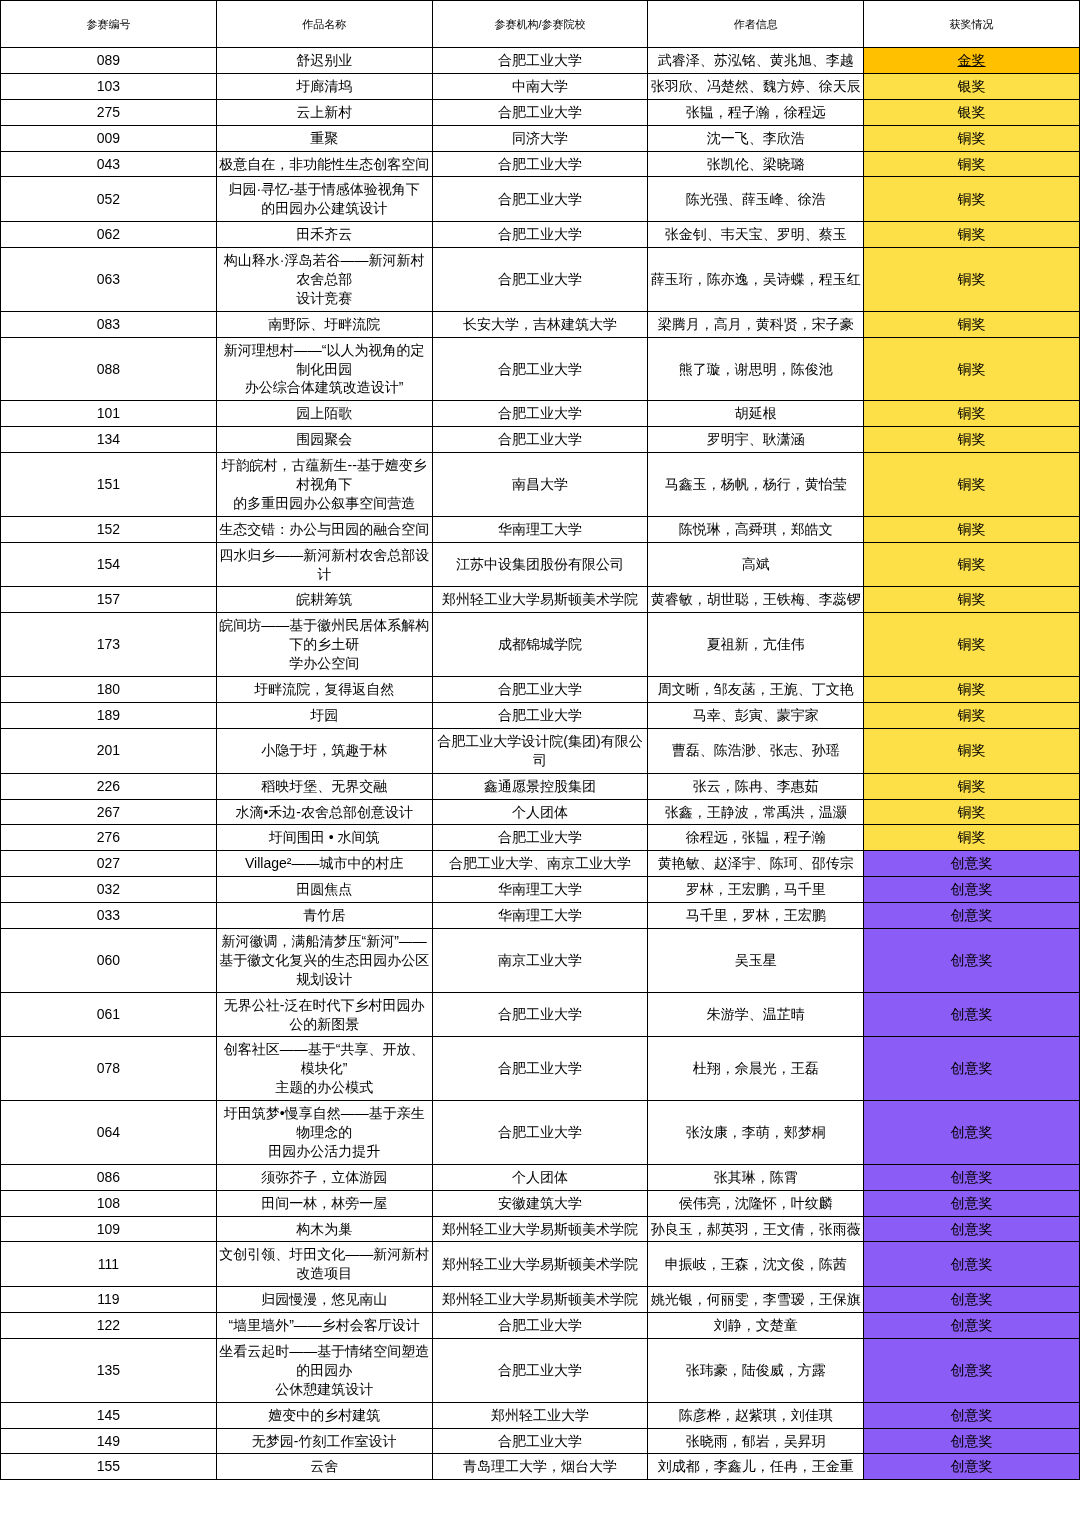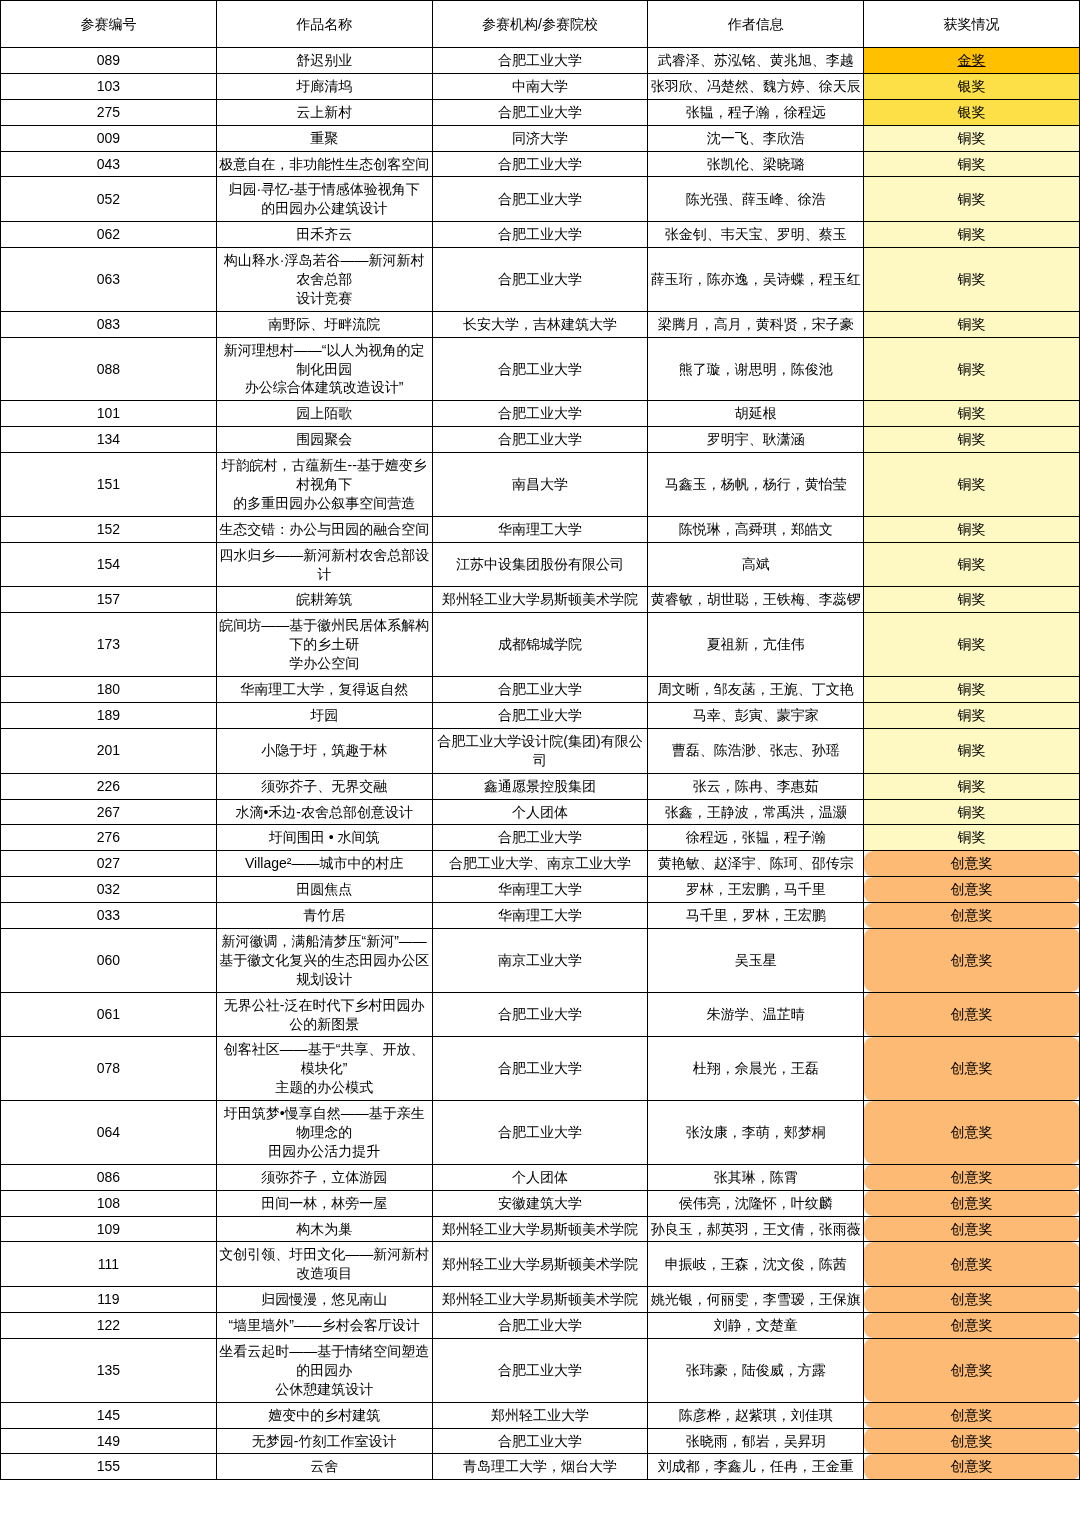--- a/index.html
+++ b/index.html
@@ -19,33 +19,33 @@
   }
   #award-table th, #award-table td {
     border: 1px solid #000000;
     text-align: center;
     vertical-align: middle;
     font-size: 14px;
     line-height: 1.35;
     padding: 3px 2px;
   }
   #award-table th {
-    font-size: 14px;
+    font-size: 11px;
     font-weight: normal;
     height: 40px;
   }
   td.col-id { width: 88px; }
   td.col-title { width: 350px; margin-left: 48px; }
   td.col-org { width: 265px; margin-left: 35px; }
   td.col-authors { width: 280px; }
   td.col-award { width: 92px; }
   .award-gold { background: #ffc000; text-decoration: underline; }
   .award-silver { background: #fde047; }
-  .award-bronze { background: #fef9c3; }
-  .award-creative { background: #fdba74; border-radius: 9px; }
+  .award-bronze { background: #fde047; }
+  .award-creative { background: #8b5cf6; }
   .title-cell { padding-left: 6px; padding-right: 6px; }
 </style>
 </head>
 <body>
 
 <table id="award-table">
   <thead>
     <tr>
       <th class="col-id">参赛编号</th>
       <th class="col-title">作品名称</th>
@@ -169,42 +169,42 @@
       </tr>
       <tr>
         <td class="col-id">173</td>
         <td class="col-title title-cell">皖间坊——基于徽州民居体系解构下的乡土研<br>学办公空间</td>
         <td class="col-org">成都锦城学院</td>
         <td class="col-authors">夏祖新，亢佳伟</td>
         <td class="col-award award-bronze">铜奖</td>
       </tr>
       <tr>
         <td class="col-id">180</td>
-        <td class="col-title title-cell">华南理工大学，复得返自然</td>
+        <td class="col-title title-cell">圩畔流院，复得返自然</td>
         <td class="col-org">合肥工业大学</td>
         <td class="col-authors">周文晰，邹友菡，王旎、丁文艳</td>
         <td class="col-award award-bronze">铜奖</td>
       </tr>
       <tr>
         <td class="col-id">189</td>
         <td class="col-title title-cell">圩园</td>
         <td class="col-org">合肥工业大学</td>
         <td class="col-authors">马幸、彭寅、蒙宇家</td>
         <td class="col-award award-bronze">铜奖</td>
       </tr>
       <tr>
         <td class="col-id">201</td>
         <td class="col-title title-cell">小隐于圩，筑趣于林</td>
         <td class="col-org">合肥工业大学设计院(集团)有限公司</td>
         <td class="col-authors">曹磊、陈浩渺、张志、孙瑶</td>
         <td class="col-award award-bronze">铜奖</td>
       </tr>
       <tr>
         <td class="col-id">226</td>
-        <td class="col-title title-cell">须弥芥子、无界交融</td>
+        <td class="col-title title-cell">稻映圩堡、无界交融</td>
         <td class="col-org">鑫通愿景控股集团</td>
         <td class="col-authors">张云，陈冉、李惠茹</td>
         <td class="col-award award-bronze">铜奖</td>
       </tr>
       <tr>
         <td class="col-id">267</td>
         <td class="col-title title-cell">水滴•禾边-农舍总部创意设计</td>
         <td class="col-org">个人团体</td>
         <td class="col-authors">张鑫，王静波，常禹洪，温灏</td>
         <td class="col-award award-bronze">铜奖</td>

